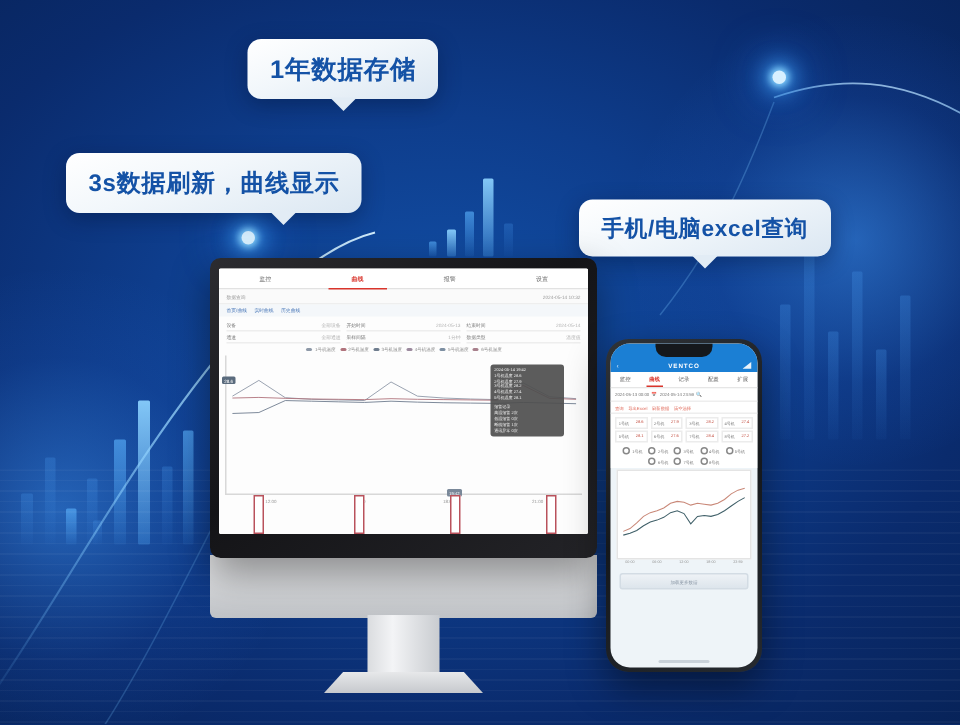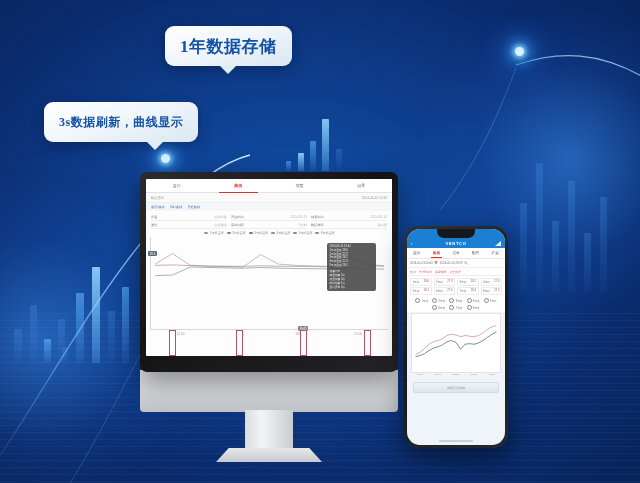--- a/index.html
+++ b/index.html
@@ -59,38 +59,37 @@
     background: linear-gradient(160deg, #ffffff 0%, #f2f7fb 42%, #dbe7f2 100%);
     color: #1452a6;
     border-radius: 9px;
     box-shadow: 0 4px 14px rgba(2,18,52,.38);
     display: flex; align-items: center; justify-content: center;
     font-weight: 700;
     letter-spacing: .5px;
     white-space: nowrap;
     padding: 0 15px;
     box-sizing: border-box;
-    font-family: Liberation Serif, serif;
   }
   .bubble::after {
     content: "";
     position: absolute;
     bottom: -8px;
     width: 0; height: 0;
     border-left: 9px solid transparent;
     border-right: 9px solid transparent;
     border-top: 9px solid #e2ecf5;
   }
   .bubble.tail-c::after { left: 50%; margin-left: -9px; }
   .bubble.tail-l::after { left: 28%; }
   .bubble.tail-r::after { right: 22%; }
 
   #bubble-storage { left: 165px; top: 26px;  height: 40px; font-size: 17px; }
   #bubble-record  { left: 335px; top: 68px;  height: 38px; font-size: 15px; }
-  #bubble-refresh { left: 44px;  top: 102px; height: 40px; font-size: 12px; }
+  #bubble-refresh { left: 44px;  top: 102px; height: 40px; font-size: 16px; }
   #bubble-query   { left: 386px; top: 133px; height: 38px; font-size: 15px; }
 
   
   #monitor { position: absolute; left: 140px; top: 172px; width: 258px; height: 200px; }
   .mon-bezel {
     position: absolute; inset: 0;
     background: linear-gradient(145deg, #2c2c30 0%, #141417 45%, #232327 100%);
     border-radius: 7px;
     box-shadow: 0 10px 26px rgba(0,0,0,.42);
     padding: 7px 6px 16px 6px;
@@ -284,20 +283,23 @@
 
   <div class="bubble tail-c" id="bubble-storage">
     <span>1年数据存储</span>
   </div>
 
 
   <div class="bubble tail-r" id="bubble-refresh">
     <span>3s数据刷新，曲线显示</span>
   </div>
 
+  <div class="bubble tail-c" id="bubble-query">
+    <span>手机/电脑excel查询</span>
+  </div>
 
   <div id="monitor">
     <div class="mon-neck"></div>
     <div class="mon-stem"></div>
     <div class="mon-base"></div>
 
     <div class="mon-bezel">
       <div class="mon-screen">
 
         <div class="ui-tabs">

